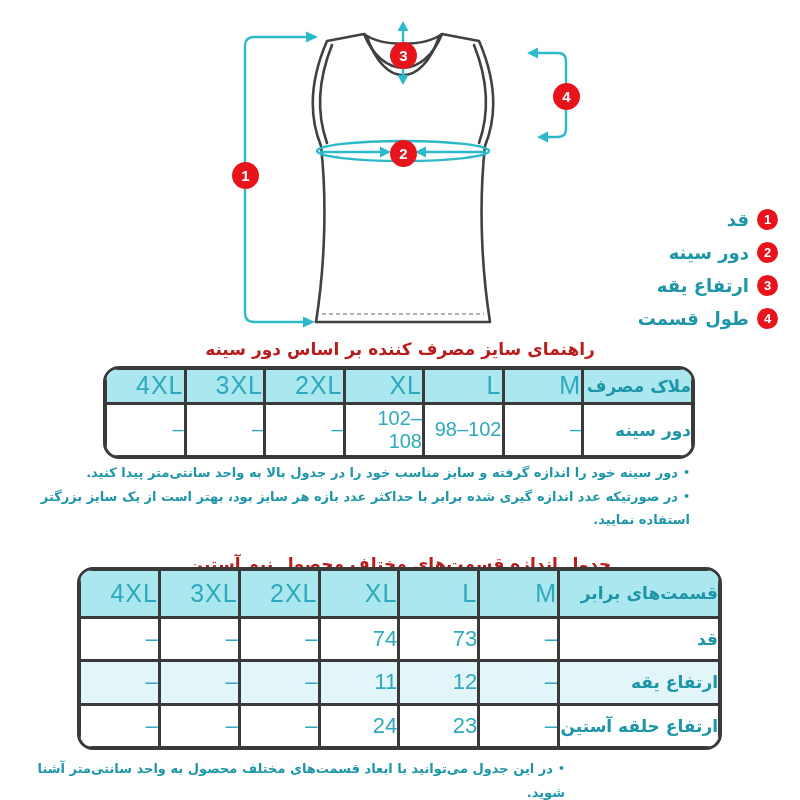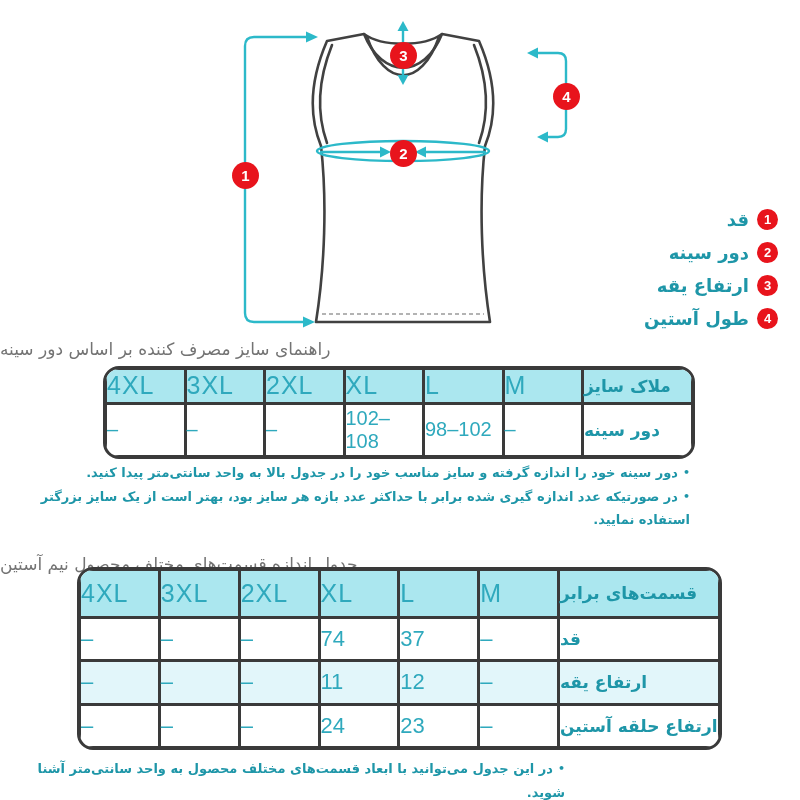--- a/index.html
+++ b/index.html
@@ -26,38 +26,38 @@
     width:21px; height:21px; border-radius:50%; background:#e8141c; color:#fff;
     font-family:"Liberation Sans",sans-serif; font-weight:bold;
     font-size:13px; line-height:21px; text-align:center; flex:0 0 auto;
   }
   .legend-label {
     color:#1e96a8; font-size:18px; font-weight:bold;
     direction:rtl; white-space:nowrap;
   }
   
   .sec-title {
-    position:absolute; left:0; width:800px; text-align:left;
-    color:#737373; font-size:17px; font-weight:normal; direction:rtl;
+    position:absolute; left:0; width:800px; text-align:center;
+    color:#b91c1c; font-size:17px; font-weight:bold; direction:rtl;
   }
   #title1 { top:339px; }
   #title2 { top:554px; }
   
   .tblwrap {
     position:absolute; border:3px solid #3a3a3a; border-radius:16px;
     overflow:hidden; background:#fff; box-sizing:border-box;
   }
   #table1 { left:103px; top:366px; width:592px; height:93px; }
   #table2 { left:77px;  top:567px; width:645px; height:183px; }
   .tblwrap table {
     border-collapse:collapse; table-layout:fixed; direction:rtl;
     margin:-2px; width:calc(100% + 4px); height:calc(100% + 4px);
   }
   .tblwrap th, .tblwrap td {
-    border:3px solid #3a3a3a; text-align:left; vertical-align:middle; padding:0;
+    border:3px solid #3a3a3a; text-align:right; vertical-align:middle; padding:0;
   }
   tr.head th { background:#abe7ef; }
   tr.stripe td { background:#e2f6fa; }
   .sz {
     font-family:"Liberation Sans",sans-serif; font-size:25px; font-weight:400;
     color:#2fa9bd; letter-spacing:1px;
   }
   .plabel { font-size:17px; font-weight:bold; color:#1e96a8; direction:rtl; }
   .val {
     font-family:"Liberation Sans",sans-serif; font-size:20px; font-weight:400;
@@ -120,40 +120,40 @@
   <div class="legend-row">
     <span class="lbadge">2</span>
     <span class="legend-label">دور سینه</span>
   </div>
   <div class="legend-row">
     <span class="lbadge">3</span>
     <span class="legend-label">ارتفاع یقه</span>
   </div>
   <div class="legend-row">
     <span class="lbadge">4</span>
-    <span class="legend-label">طول آستین</span>
+    <span class="legend-label">طول قسمت</span>
   </div>
 </div>
 
 <div id="title1" class="sec-title">راهنمای سایز مصرف کننده بر اساس دور سینه</div>
 
 <div id="table1" class="tblwrap">
   <table>
     <colgroup>
         <col style="width:110px">
         <col>
         <col>
         <col>
         <col>
         <col>
         <col>
       </colgroup>
     <tbody>
         <tr class="head">
-      <th class="plabel">ملاک سایز</th>
+      <th class="plabel">ملاک مصرف</th>
       <th class="sz">M</th>
       <th class="sz">L</th>
       <th class="sz">XL</th>
       <th class="sz">2XL</th>
       <th class="sz">3XL</th>
       <th class="sz">4XL</th>
     </tr>
     <tr>
       <td class="plabel">دور سینه</td>
       <td class="val">–</td>
@@ -191,21 +191,21 @@
       <th class="sz">M</th>
       <th class="sz">L</th>
       <th class="sz">XL</th>
       <th class="sz">2XL</th>
       <th class="sz">3XL</th>
       <th class="sz">4XL</th>
     </tr>
     <tr>
       <td class="plabel">قد</td>
       <td class="val">–</td>
-      <td class="val">37</td>
+      <td class="val">73</td>
       <td class="val">74</td>
       <td class="val">–</td>
       <td class="val">–</td>
       <td class="val">–</td>
     </tr>
     <tr class="stripe">
       <td class="plabel">ارتفاع یقه</td>
       <td class="val">–</td>
       <td class="val">12</td>
       <td class="val">11</td>

